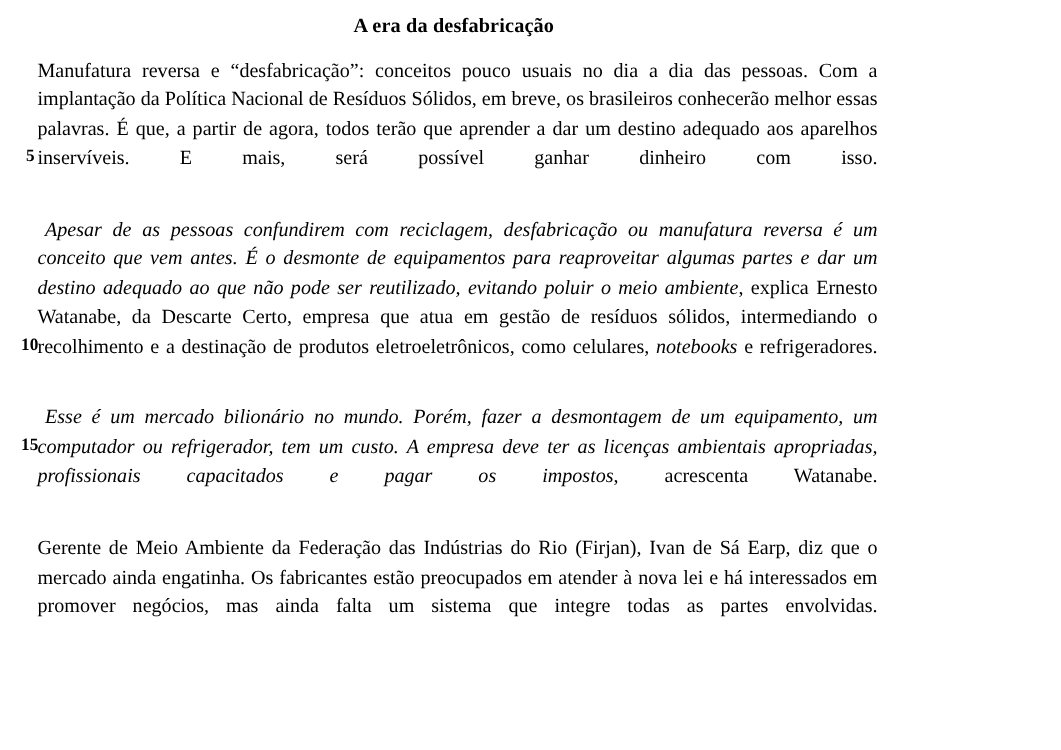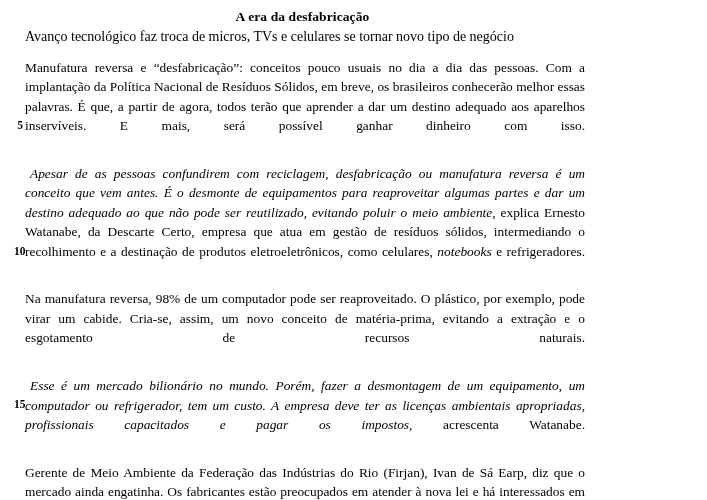--- a/index.html
+++ b/index.html
@@ -83,29 +83,27 @@
     line-height: 19.4px;
   }
 </style>
 </head>
 <body>
 
 <div class="page">
 
   <h1 class="doc-title">A era da desfabricação</h1>
 
-  <div class="doc-subtitle">Avanço tecnológico faz troca de micros, TVs e celulares se tornar novo tipo de negócio</div>
 
   <div class="body-block">
 
     <p class="para"><span class="linenum" style="top:57.5px">5</span><span>Manufatura reversa e “desfabricação”: conceitos pouco usuais no dia a dia das pessoas. Com a implantação da Política Nacional de Resíduos Sólidos, em breve, os brasileiros conhecerão melhor essas palavras. É que, a partir de agora, todos terão que aprender a dar um destino adequado aos aparelhos inservíveis. E mais, será possível ganhar dinheiro com isso.</span><span class="filler"></span></p>
 
     <p class="para italic"><span class="linenum" style="top:77.5px">10</span><span class="it">Apesar de as pessoas confundirem com reciclagem, desfabricação ou manufatura reversa é um conceito que vem antes. É o desmonte de equipamentos para reaproveitar algumas partes e dar um destino adequado ao que não pode ser reutilizado, evitando poluir o meio ambiente</span><span class="rm">, explica Ernesto Watanabe, da Descarte Certo, empresa que atua em gestão de resíduos sólidos, intermediando o recolhimento e a destinação de produtos eletroeletrônicos, como celulares, </span><span class="it">notebooks</span><span class="rm"> e refrigeradores.</span><span class="filler"></span></p>
 
-    <p class="para"><span>Na manufatura reversa, 98% de um computador pode ser reaproveitado. O plástico, por exemplo, pode virar um cabide. Cria-se, assim, um novo conceito de matéria-prima, evitando a extração e o esgotamento de recursos naturais.</span><span class="filler"></span></p>
 
     <p class="para italic"><span class="linenum" style="top:19.4px">15</span><span class="it">Esse é um mercado bilionário no mundo. Porém, fazer a desmontagem de um equipamento, um computador ou refrigerador, tem um custo. A empresa deve ter as licenças ambientais apropriadas, profissionais capacitados e pagar os impostos</span><span class="rm">, acrescenta Watanabe.</span><span class="filler"></span></p>
 
     <p class="para"><span>Gerente de Meio Ambiente da Federação das Indústrias do Rio (Firjan), Ivan de Sá Earp, diz que o mercado ainda engatinha. Os fabricantes estão preocupados em atender à nova lei e há interessados em promover negócios, mas ainda falta um sistema que integre todas as partes envolvidas.</span><span class="filler"></span></p>
 
   </div>
 
 </div>
 
 </body></html>

